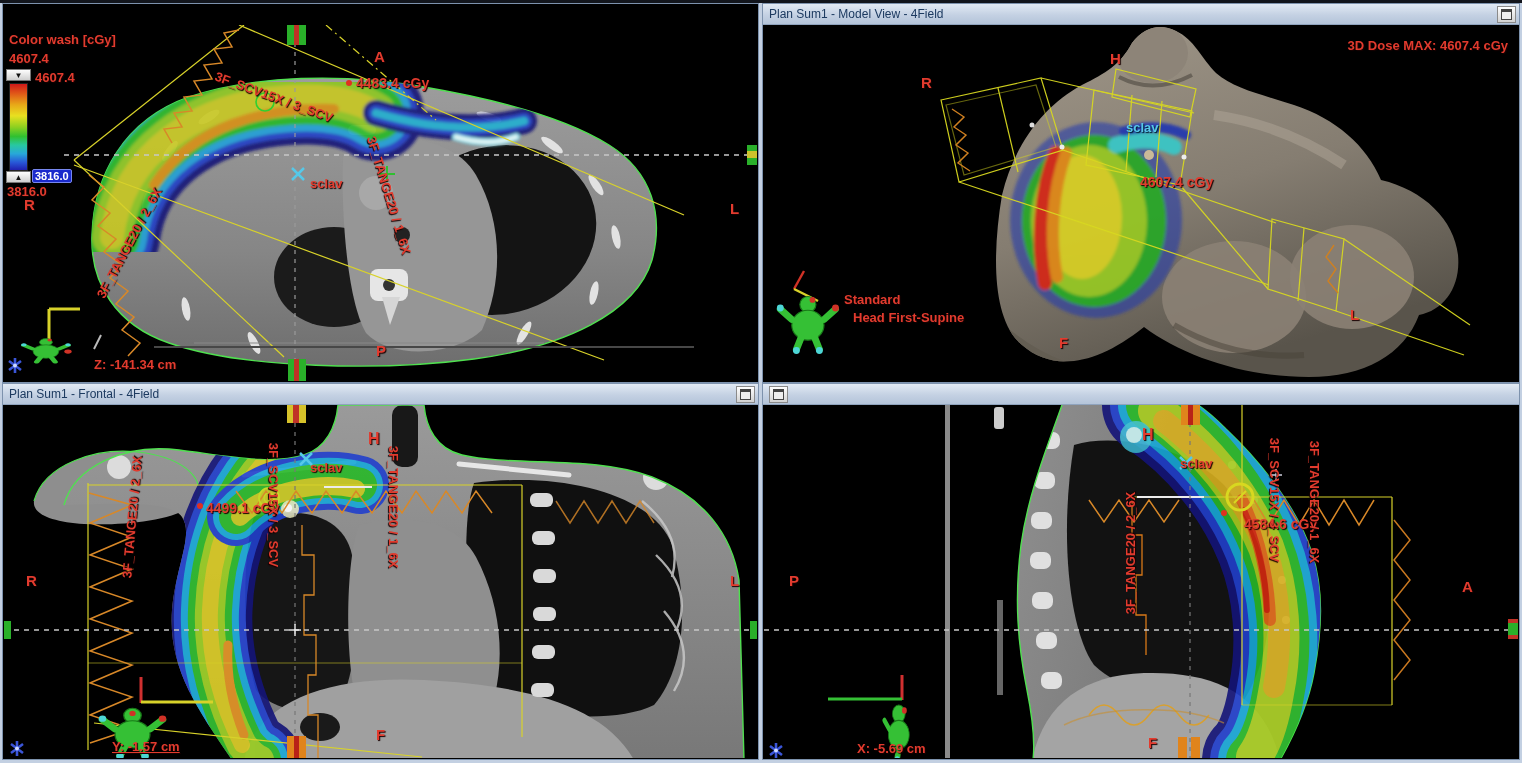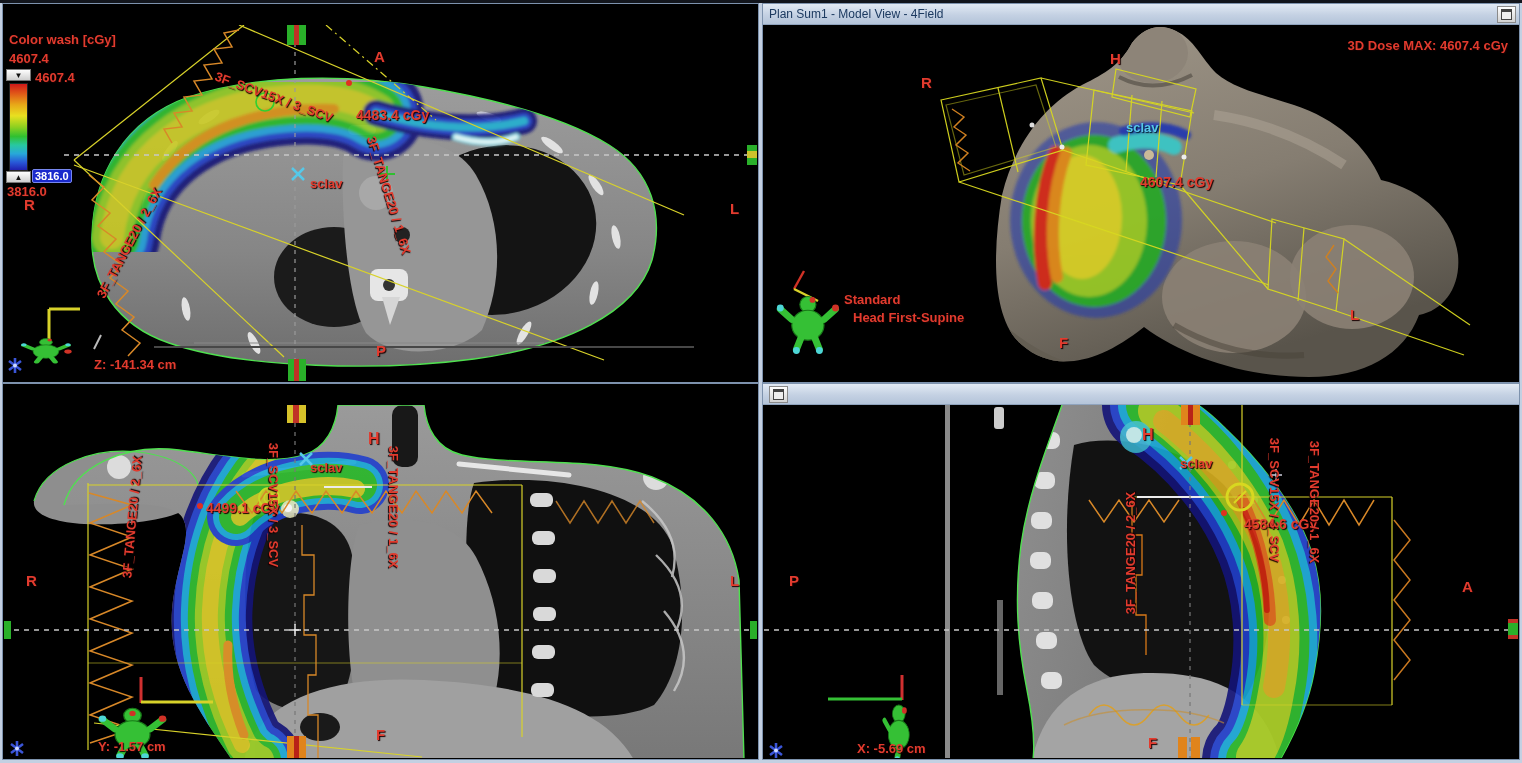--- a/index.html
+++ b/index.html
@@ -170,21 +170,21 @@
     <button class="barbtn" style="left:2px;top:44px;"><span>▼</span></button>
     <div class="colorbar" style="left:5px;top:58px;"></div>
     <button class="barbtn" style="left:2px;top:146px;"><span>▲</span></button>
     <div class="lbl fs13" style="left:31px;top:46px;">4607.4</div>
     <div class="badge" style="left:28px;top:144px;">3816.0</div>
     <div class="lbl fs13" style="left:3px;top:160px;">3816.0</div>
     <div class="lbl fs15" style="left:20px;top:172px;">R</div>
     <div class="lbl fs15" style="left:370px;top:24px;">A</div>
     <div class="lbl fs15" style="left:726px;top:176px;">L</div>
     <div class="lbl fs15" style="left:372px;top:318px;">P</div>
-    <div class="lbl fs14" style="left:352px;top:51px;margin-top:32px;">4483.4 cGy</div>
+    <div class="lbl fs14" style="left:352px;top:51px;">4483.4 cGy</div>
     <div class="lbl fs13" style="left:306px;top:152px;">sclav</div>
     <div class="lbl fs13" style="left:90px;top:333px;">Z: -141.34 cm</div>
     <div class="lbl fs13 rot" style="left:270px;top:72px;transform:translate(-50%,-50%) rotate(20deg);">3F_SCV15X / 3_SCV</div>
     <div class="lbl fs13 rot" style="left:385px;top:170px;transform:translate(-50%,-50%) rotate(73deg);">3F_TANGE20 / 1_6X</div>
     <div class="lbl fs13 rot" style="left:125px;top:218px;transform:translate(-50%,-50%) rotate(-62deg);">3F_TANGE20 / 2_6X</div>
     <div class="marker mk-grn-red" style="left:283px;top:0;width:19px;height:20px;"></div>
     <div class="marker mk-grn-yel" style="left:743px;top:120px;width:12px;height:20px;"></div>
     <div class="marker mk-grn-red" style="left:284px;top:334px;width:18px;height:22px;"></div>
   </div>
 </div>
@@ -284,20 +284,26 @@
     <div class="lbl fs15" style="left:586px;top:282px;">L</div>
     <div class="lbl fs15" style="left:295px;top:310px;">F</div>
     <div class="lbl fs13 cyan" style="left:362px;top:96px;">sclav</div>
     <div class="lbl fs14" style="left:376px;top:150px;">4607.4 cGy</div>
     <div class="lbl fs13" style="left:80px;top:268px;text-align:right;">Standard</div>
     <div class="lbl fs13" style="left:89px;top:286px;">Head First-Supine</div>
   </div>
 </div>
 
 <div class="pane" style="left:2px;top:383px;width:757px;height:377px;">
+  <div class="titlebar">
+    <span class="title">Plan Sum1 - Frontal - 4Field</span>
+    <span class="winbtn">
+          <span class="winbtn-glyph"></span>
+        </span>
+  </div>
   <div class="content">
     <svg class="scene" width="755" height="355" viewBox="0 0 755 355">
       <defs>
         <linearGradient id="bgF" x1="0" y1="0" x2="0" y2="1">
           <stop offset="0" stop-color="#9a9a9a"></stop>
               <stop offset="1" stop-color="#787878"></stop>
         </linearGradient>
         <clipPath id="clipF">
           <path d="M 60 100 C 70 62 120 38 175 45 C 230 52 268 60 300 50 C 322 43 332 22 334 0 L 420 0 C 422 22 432 44 458 50 C 510 62 590 50 648 72 C 700 92 728 130 735 175 L 740 355 L 228 355 C 192 302 164 262 168 205 C 172 160 190 130 178 112 C 168 96 120 98 60 100 Z"></path>
         </clipPath>
@@ -400,21 +406,21 @@
         <line x1="1" y1="12" x2="13" y2="3" stroke="#3a55d8" stroke-width="2.6"></line>
         <circle cx="7" cy="7.5" r="2" fill="#cdd9ff"></circle>
       </g>
     </svg>
     <div class="lbl fs16" style="left:364px;top:26px;">H</div>
     <div class="lbl fs15" style="left:22px;top:168px;">R</div>
     <div class="lbl fs15" style="left:726px;top:168px;">L</div>
     <div class="lbl fs15" style="left:372px;top:322px;">F</div>
     <div class="lbl fs13" style="left:306px;top:56px;">sclav</div>
     <div class="lbl fs14" style="left:202px;top:96px;">4499.1 cGy</div>
-    <div class="lbl fs13" style="left:94px;top:335px;">Y: -1.57 cm</div>
+    <div class="lbl fs13" style="left:108px;top:335px;text-decoration:underline;">Y: -1.57 cm</div>
     <div class="lbl fs13 rot" style="left:269px;top:100px;transform:translate(-50%,-50%) rotate(90deg);">3F_SCV15X / 3_SCV</div>
     <div class="lbl fs13 rot" style="left:389px;top:102px;transform:translate(-50%,-50%) rotate(90deg);">3F_TANGE20 / 1_6X</div>
     <div class="lbl fs13 rot" style="left:128px;top:112px;transform:translate(-50%,-50%) rotate(-85deg);">3F_TANGE20 / 2_6X</div>
     <div class="marker mk-yel-red" style="left:283px;top:0;width:19px;height:18px;"></div>
     <div class="marker mk-grn" style="left:746px;top:216px;width:9px;height:18px;"></div>
     <div class="marker mk-grn" style="left:0;top:216px;width:7px;height:18px;"></div>
     <div class="marker mk-org-red" style="left:283px;top:331px;width:19px;height:24px;"></div>
   </div>
 </div>
 

